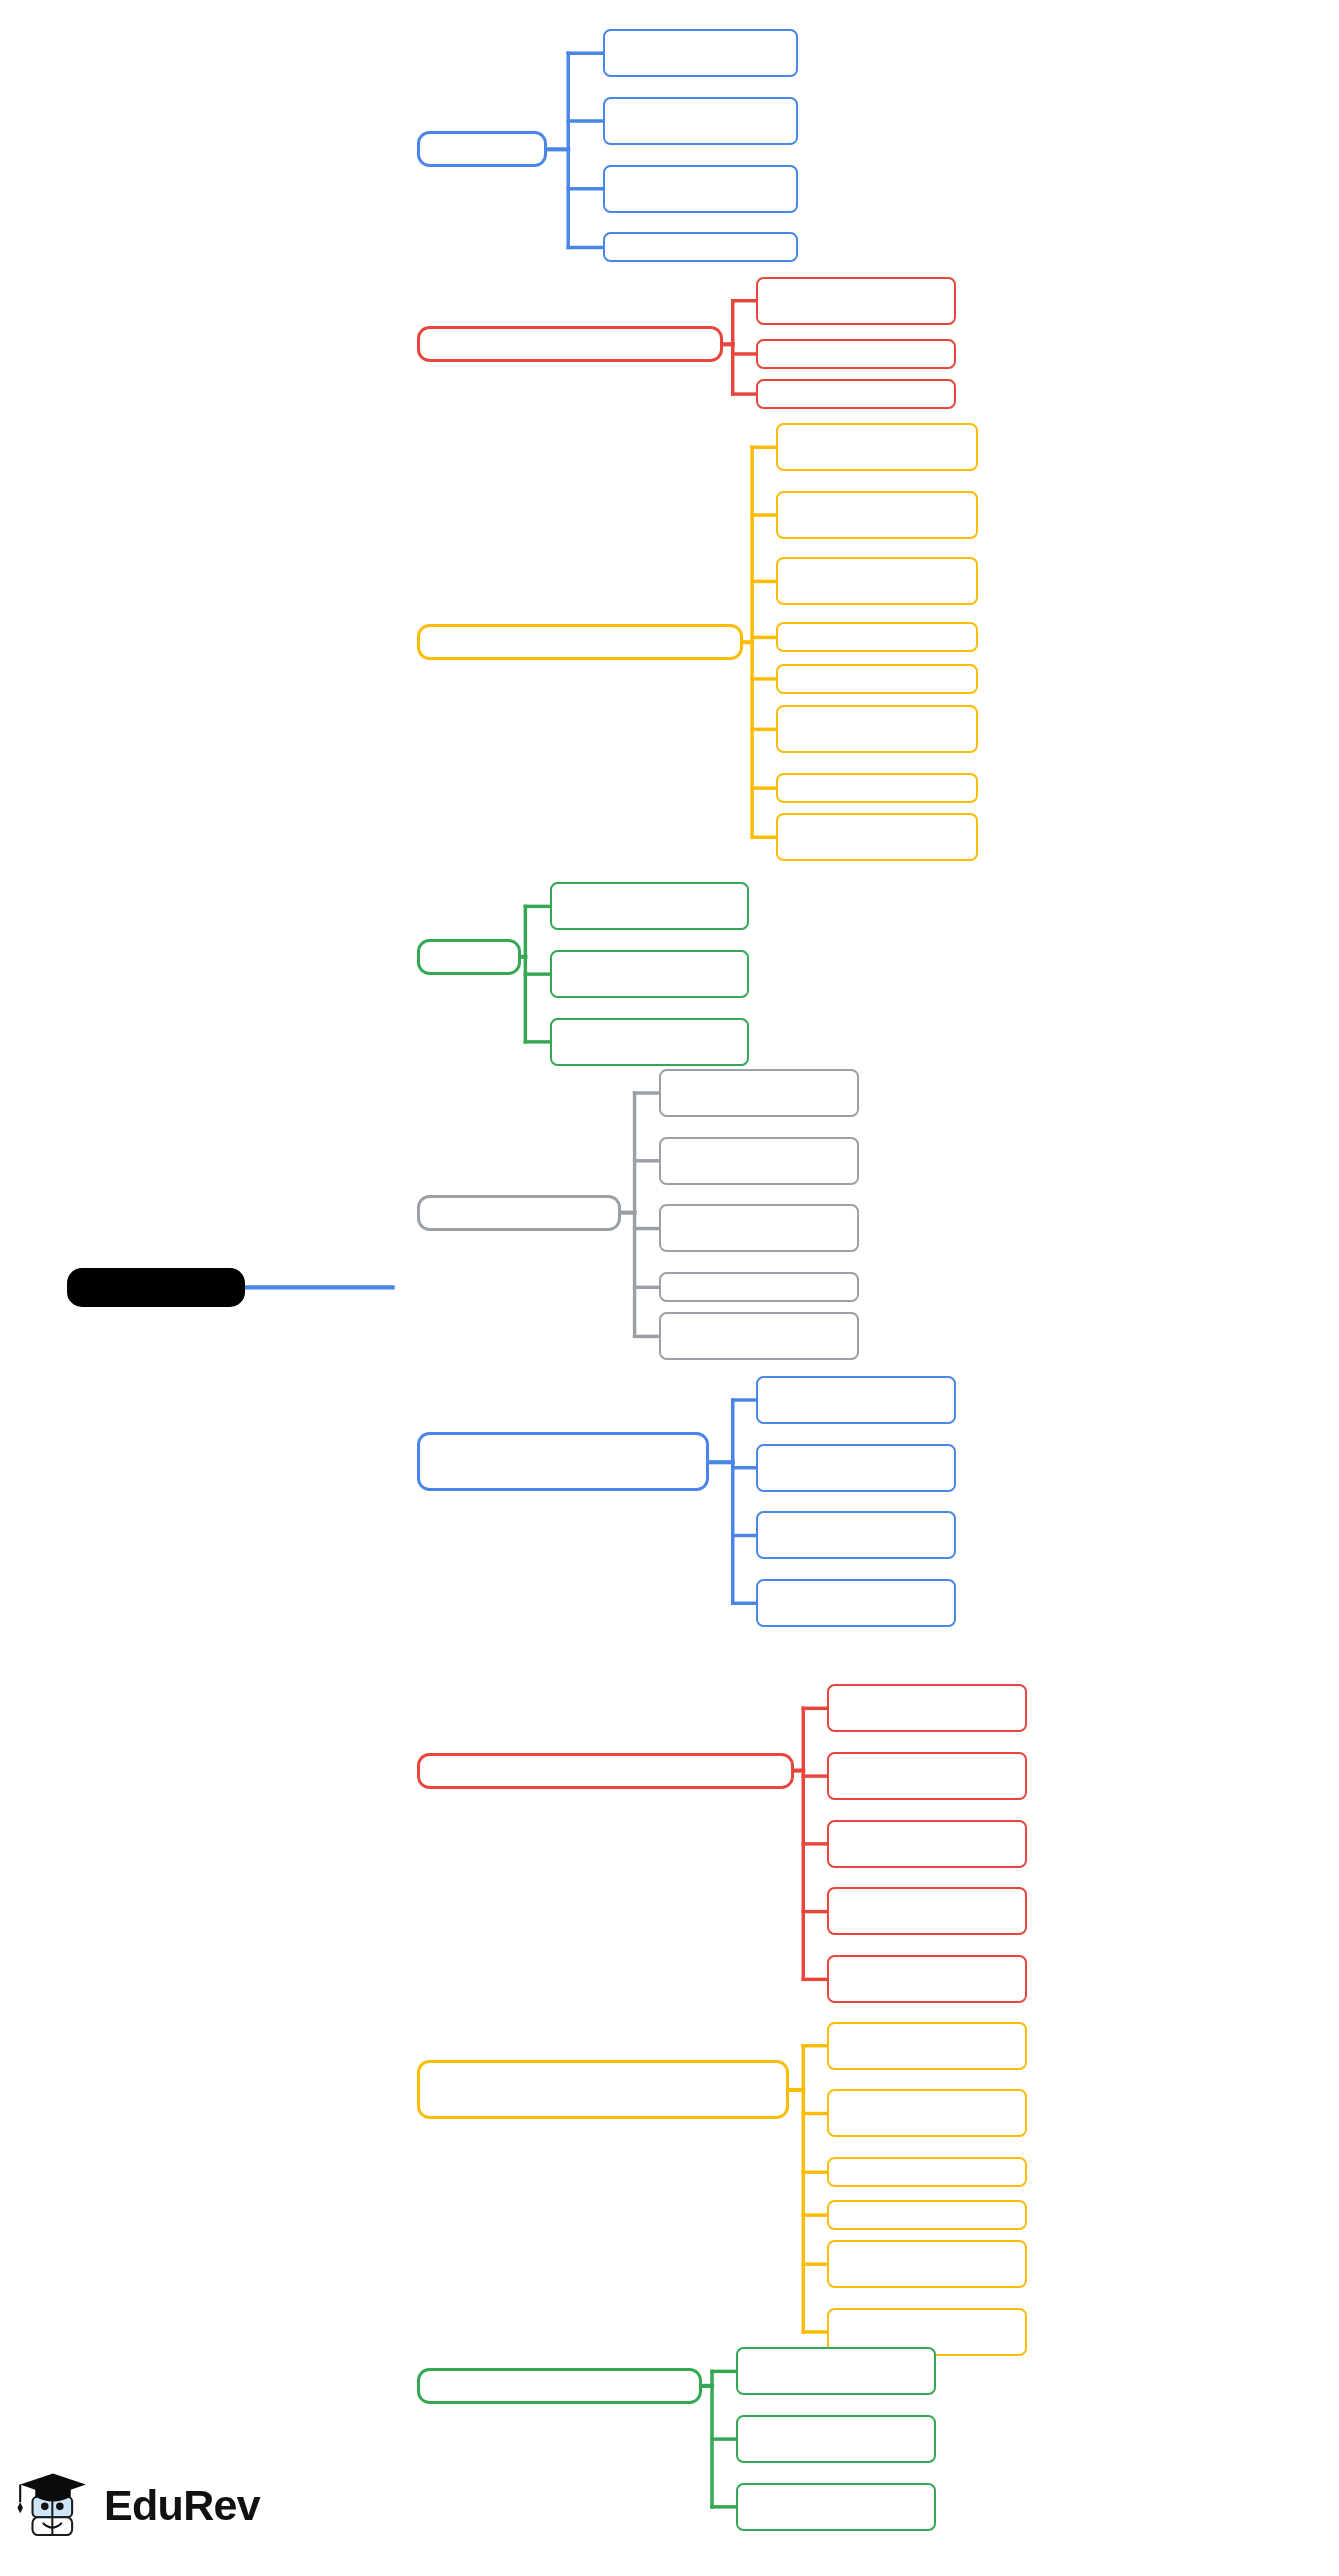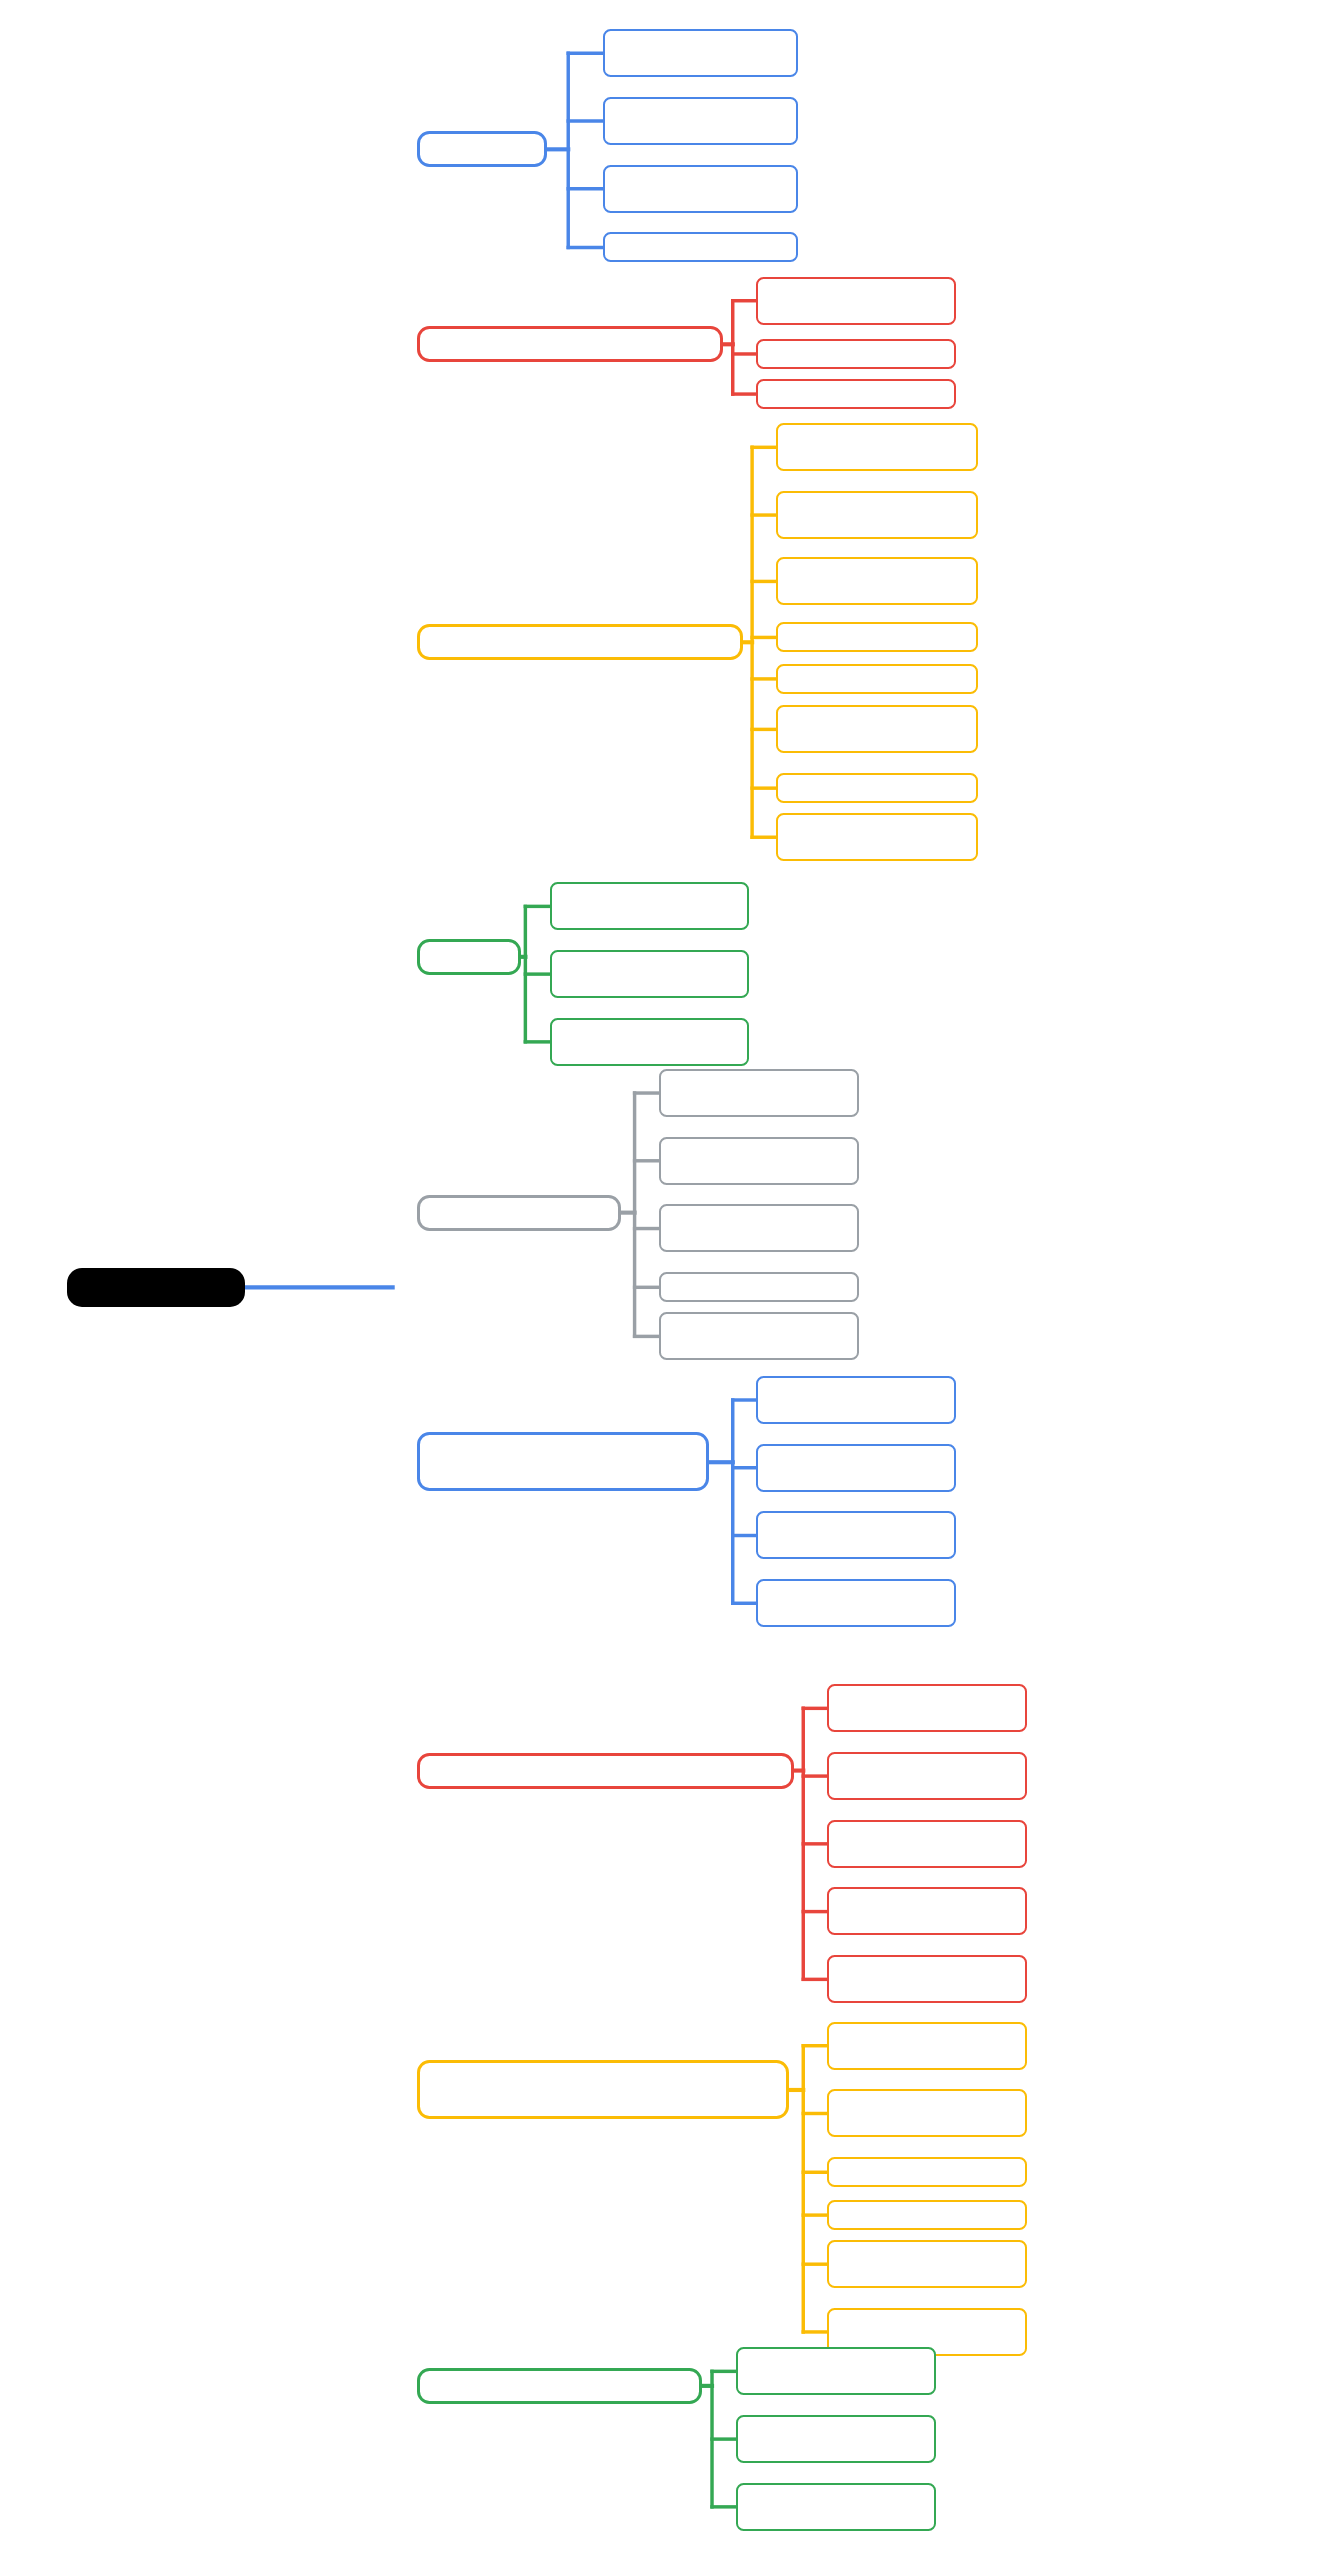--- a/index.html
+++ b/index.html
@@ -270,15 +270,35 @@
         <span class="txt"></span>
       </div>
       <div class="node leaf c-green" style="left: 736px; top: 2415px; width: 200px; height: 48px;">
         <span class="txt"></span>
       </div>
       <div class="node leaf c-green" style="left: 736px; top: 2483px; width: 200px; height: 48px;">
         <span class="txt"></span>
       </div>
     </div>
 
+  <div id="logo">
+    <div class="mark">
+      <svg viewBox="0 0 120 120" width="82" height="82" aria-hidden="true">
+        <g>
+          <rect x="30" y="48" width="58" height="30" rx="7" fill="#cfe6f7" stroke="#1b1b1b" stroke-width="3"></rect>
+          <rect x="30" y="78" width="58" height="26" rx="8" fill="#fff" stroke="#1b1b1b" stroke-width="3"></rect>
+          <line x1="59" y1="46" x2="59" y2="104" stroke="#1b1b1b" stroke-width="3"></line>
+          <circle cx="48" cy="62" r="5.5" fill="#111"></circle>
+          <circle cx="70" cy="62" r="5.5" fill="#111"></circle>
+          <path d="M46 87 q13 12 26 0" fill="none" stroke="#111" stroke-width="3" stroke-linecap="round"></path>
+          <path d="M40 44 q12 -12 24 0" fill="none" stroke="#111" stroke-width="3"></path>
+          <path d="M12 30 L60 14 L108 30 L60 47 Z" fill="#0b0b0b"></path>
+          <path d="M34 34 L34 48 q26 14 52 0 L86 34 Z" fill="#0b0b0b"></path>
+          <path d="M12 30 L12 56" stroke="#0b0b0b" stroke-width="3" fill="none"></path>
+          <path d="M12 56 l-4 8 l4 8 l4 -8 z" fill="#0b0b0b"></path>
+        </g>
+      </svg>
+    </div>
+    <div class="word">EduRev</div>
+  </div>
 
 </div>
 
 
 </body></html>

